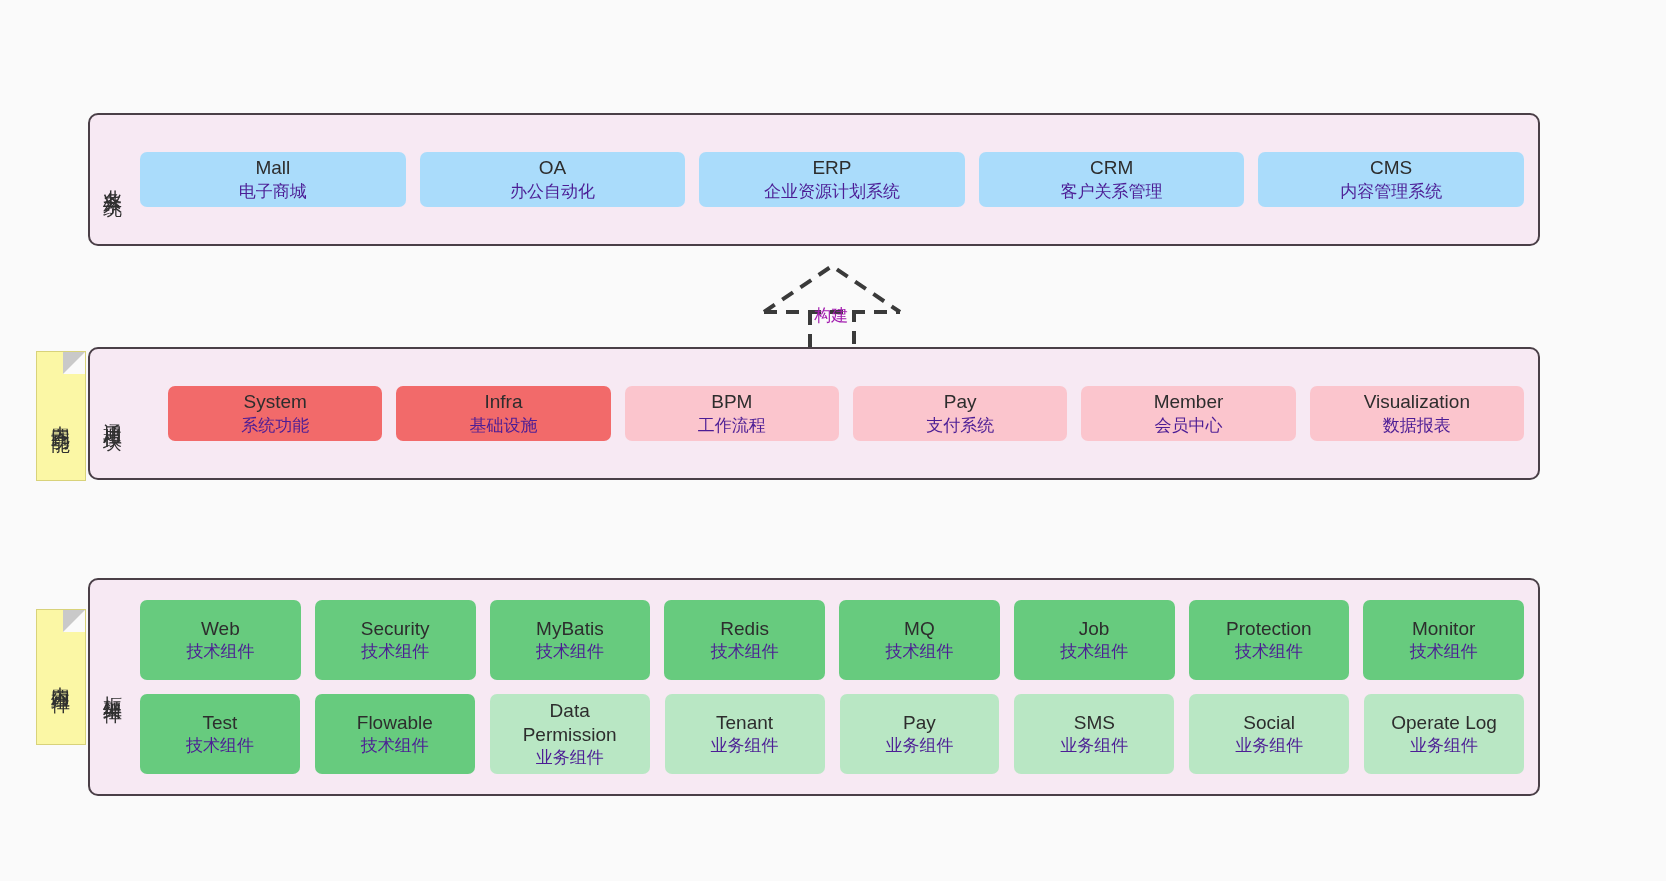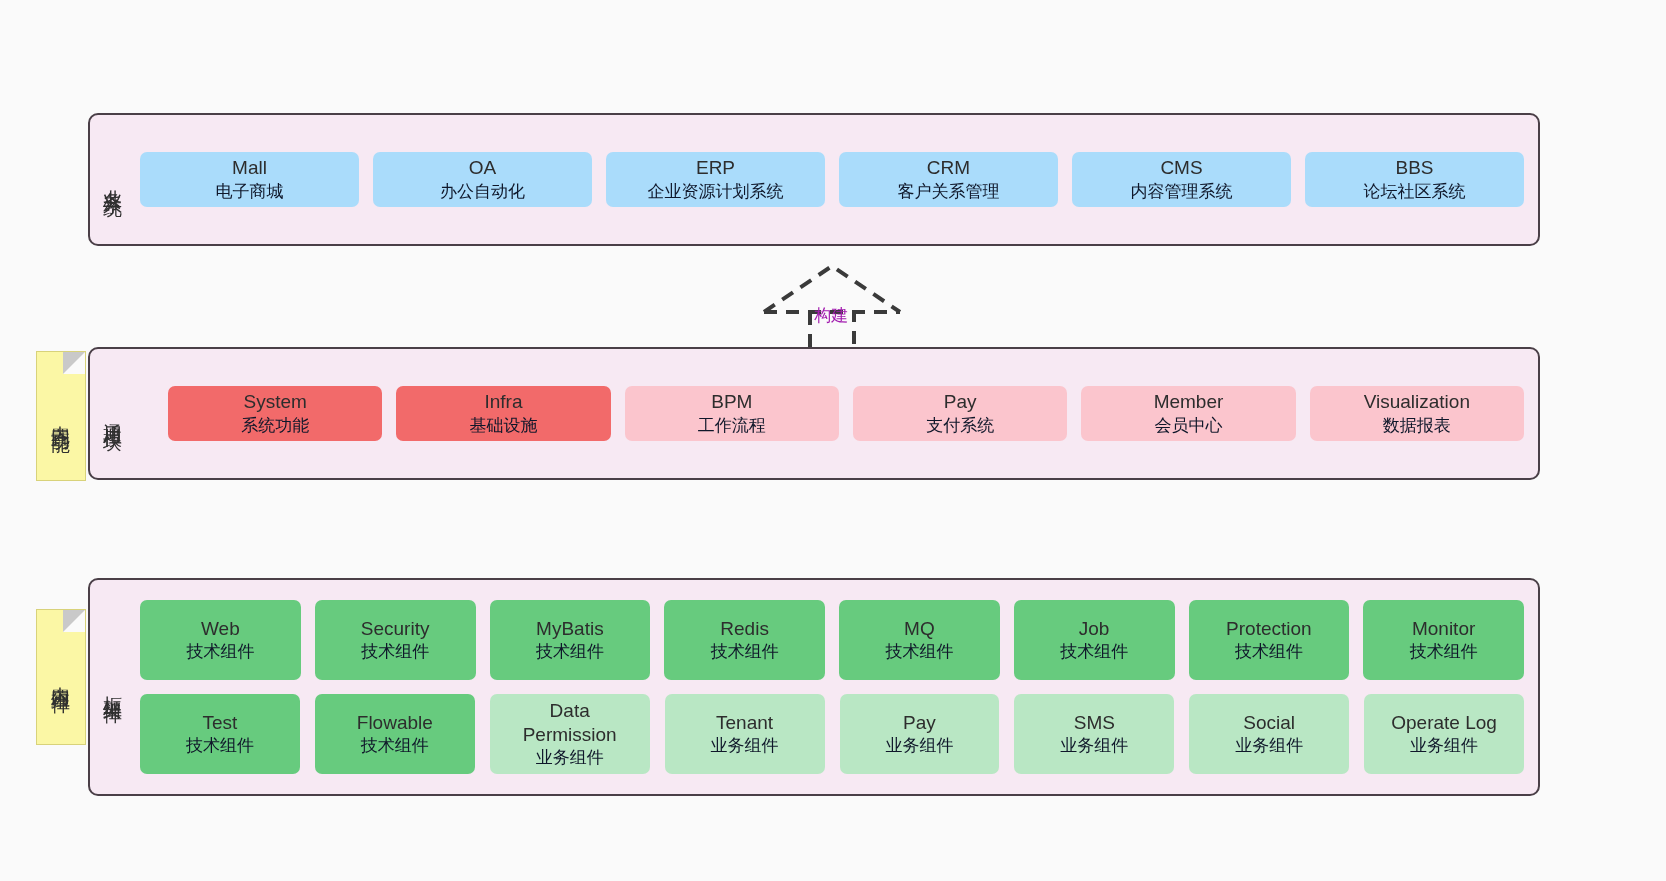--- a/index.html
+++ b/index.html
@@ -71,21 +71,21 @@
     line-height: 1.28;
     box-sizing: border-box;
     padding: 4px 6px;
   }
   .node .t1 {
     font-size: 19px;
     color: #2d2d2d;
   }
   .node .t2 {
     font-size: 17px;
-    color: #0f172a;
+    color: #4c1d95;
   }
 
   .blue    { background: #aadcfb; }
   .red     { background: #f26a6a; }
   .pinkish { background: #fbc5cd; }
   .green   { background: #67cb7e; }
   .lgreen  { background: #b9e7c4; }
 
   
   .sticky {
@@ -162,24 +162,20 @@
           <span class="t2">企业资源计划系统</span>
         </div>
         <div class="node blue">
           <span class="t1">CRM</span>
           <span class="t2">客户关系管理</span>
         </div>
         <div class="node blue">
           <span class="t1">CMS</span>
           <span class="t2">内容管理系统</span>
         </div>
-        <div class="node blue">
-          <span class="t1">BBS</span>
-          <span class="t2">论坛社区系统</span>
-        </div>
       </div>
     </div>
   </div>
 
   <div class="connector" style="left:752px; top:258px;">
     <svg viewBox="0 0 160 96" width="160" height="96" aria-hidden="true">
       <path d="M 12 54 L 80 8 L 148 54" fill="none" stroke="#3a3a3a" stroke-width="4" stroke-dasharray="13 9" stroke-linecap="butt"></path>
       <path d="M 12 54 L 148 54" fill="none" stroke="#3a3a3a" stroke-width="4" stroke-dasharray="13 9"></path>
       <path d="M 58 54 L 58 92 L 102 92 L 102 54" fill="none" stroke="#3a3a3a" stroke-width="4" stroke-dasharray="13 9"></path>
     </svg>

